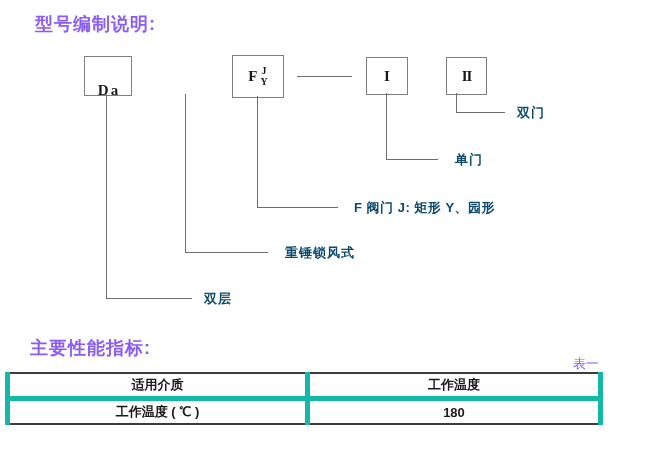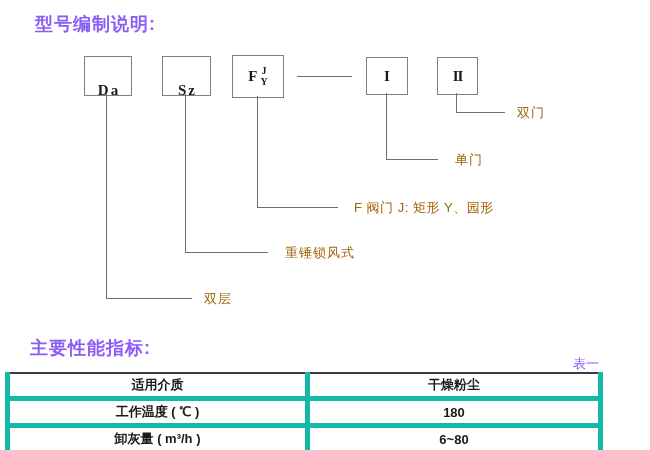--- a/index.html
+++ b/index.html
@@ -37,42 +37,42 @@
     font-family: "Liberation Serif", "DejaVu Serif", serif;
     font-weight: bold;
     font-size: 15px;
     color: #1a1a1a;
   }
   .mbox .ls { letter-spacing: 2px; margin-left: 2px; margin-top: 28px; }
   .box-da { left: 84px;  top: 56px; width: 46px; height: 38px; }
   .box-sz { left: 162px; top: 56px; width: 47px; height: 38px; }
   .box-f  { left: 232px; top: 55px; width: 50px; height: 41px; }
   .box-i  { left: 366px; top: 57px; width: 40px; height: 36px; }
-  .box-ii { left: 437px; top: 57px; width: 39px; height: 36px; letter-spacing: -1px; }
+  .box-ii { left: 446px; top: 57px; width: 39px; height: 36px; letter-spacing: -1px; }
 
   .f-stack {
     display: inline-flex;
     flex-direction: column;
     align-items: center;
     font-size: 10px;
     line-height: 1.05;
     margin-left: 3px;
     font-weight: bold;
   }
 
   
   .line { position: absolute; background: #6e6e6e; }
   .vline { width: 1px; }
   .hline { height: 1px; }
 
   .callout {
     position: absolute;
-    font-weight: normal;
+    font-weight: bold;
     font-size: 13px;
-    color: #a16207;
+    color: #0c4a6e;
     white-space: nowrap;
     letter-spacing: 1px;
     text-align: center;
   }
 
   .table-tag {
     left: 573px; top: 355px;
     font-size: 13px; font-weight: normal;
   }
 
@@ -101,23 +101,20 @@
 </style>
 </head>
 <body>
 
 <div class="canvas">
 
   <div class="abs section-title title-main">型号编制说明:</div>
 
   <div class="mbox box-da">
     <span class="ls">Da</span>
-  </div>
-  <div class="mbox box-sz">
-    <span class="ls">Sz</span>
   </div>
   <div class="mbox box-f">
     <span>F</span>
     <span class="f-stack">
       <span>J</span>
       <span>Y</span>
     </span>
   </div>
   <div class="mbox box-i">
     <span>I</span>
@@ -149,26 +146,22 @@
   <div class="callout" style="left:354px; top:199px; letter-spacing:0.5px;">F 阀门 J: 矩形  Y、园形</div>
   <div class="callout" style="left:204px; top:290px;">双层</div>
 
   <div class="abs section-title title-perf">主要性能指标:</div>
   <div class="abs table-tag section-title">表一</div>
 
   <table class="perf">
     <tbody>
       <tr>
         <td class="c1">适用介质</td>
-        <td>干燥粉尘</td>
+        <td>工作温度</td>
       </tr>
       <tr>
         <td class="c1">工作温度 ( ℃ )</td>
         <td>180</td>
-      </tr>
-      <tr>
-        <td class="c1">卸灰量 ( m³/h )</td>
-        <td>6~80</td>
       </tr>
     </tbody>
   </table>
 
 </div>
 
 </body></html>

